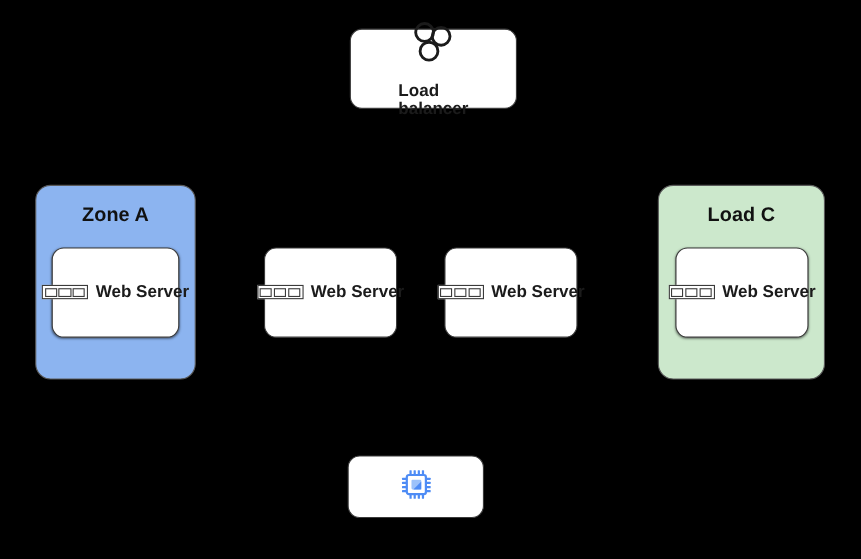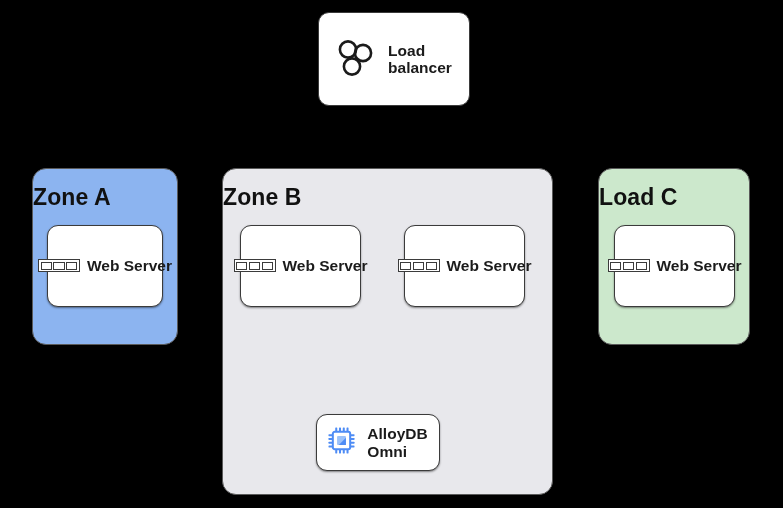--- a/index.html
+++ b/index.html
@@ -28,22 +28,22 @@
     position:absolute;
     box-sizing:border-box;
     border-radius:14px;
     border:1.6px solid #5a5a5a;
     z-index:2;
     box-shadow:0 1px 2px rgba(0,0,0,.55);
   }
   .zone-label{
     position:absolute;
     left:0; right:0;
-    text-align:left;
-    font-size:23px;
+    text-align:center;
+    font-size:18px;
     font-weight:bold;
     color:#111111;
     letter-spacing:.1px;
     line-height:1;
   }
 
   #zone-a{ left:32px;  top:168px; width:146px; height:177px; background:#8CB4F0; }
   #zone-b{ left:222px; top:168px; width:331px; height:327px; background:#E8E8EC; }
   #zone-c{ left:598px; top:168px; width:152px; height:177px; background:#CCE8CC; }
 
@@ -103,21 +103,21 @@
   #ws-c{ left:614px; top:225px; width:121px; height:82px; }
 
   
   .node-h{
     flex-direction:row;
     gap:12px;
     padding:0 14px;
   }
   .node-h .node-label{ text-align:left; }
 
-  #load-balancer{ left:318px; top:12px;  width:152px; height:94px; }
+  #load-balancer{ left:318px; top:26px;  width:152px; height:73px;flex-direction:column; }
   #alloydb{      left:316px; top:414px; width:124px; height:57px; }
 
   
   .lb-glyph{ flex:0 0 auto; }
   
   .chip-glyph{ flex:0 0 auto; }
 </style>
 </head>
 <body>
 
@@ -172,23 +172,20 @@
     <div class="node-stack">
       <span class="rack">
           <i></i>
           <i></i>
           <i></i>
         </span>
       <span class="node-label">Web Server</span>
     </div>
   </div>
 
-  <div class="zone" id="zone-b">
-    <div class="zone-label">Zone B</div>
-  </div>
 
   <div class="node" id="ws-b1">
     <div class="node-stack">
       <span class="rack">
           <i></i>
           <i></i>
           <i></i>
         </span>
       <span class="node-label">Web Server</span>
     </div>
@@ -228,24 +225,20 @@
           <rect x="23.3" y="7.5" width="4.2" height="2.1" rx=".5"></rect>
           <rect x="23.3" y="11.4" width="4.2" height="2.1" rx=".5"></rect>
           <rect x="23.3" y="15.3" width="4.2" height="2.1" rx=".5"></rect>
           <rect x="23.3" y="19.2" width="4.2" height="2.1" rx=".5"></rect>
         </g>
         <rect x="5" y="5" width="18" height="18" rx="2" fill="none" stroke="#4E8CF5" stroke-width="2.1"></rect>
         <rect x="9.4" y="9.4" width="9.2" height="9.2" rx="1" fill="#9CC2FA"></rect>
         <path d="M 18.6 18.6 L 18.6 11.2 L 11.2 18.6 z" fill="#4E8CF5"></path>
       </svg>
     </span>
-    <span class="node-label">
-      <span>AlloyDB</span><br>
-      <span>Omni</span>
-    </span>
   </div>
 
   <div class="zone" id="zone-c">
     <div class="zone-label">Load C</div>
   </div>
 
   <div class="node" id="ws-c">
     <div class="node-stack">
       <span class="rack">
           <i></i>

